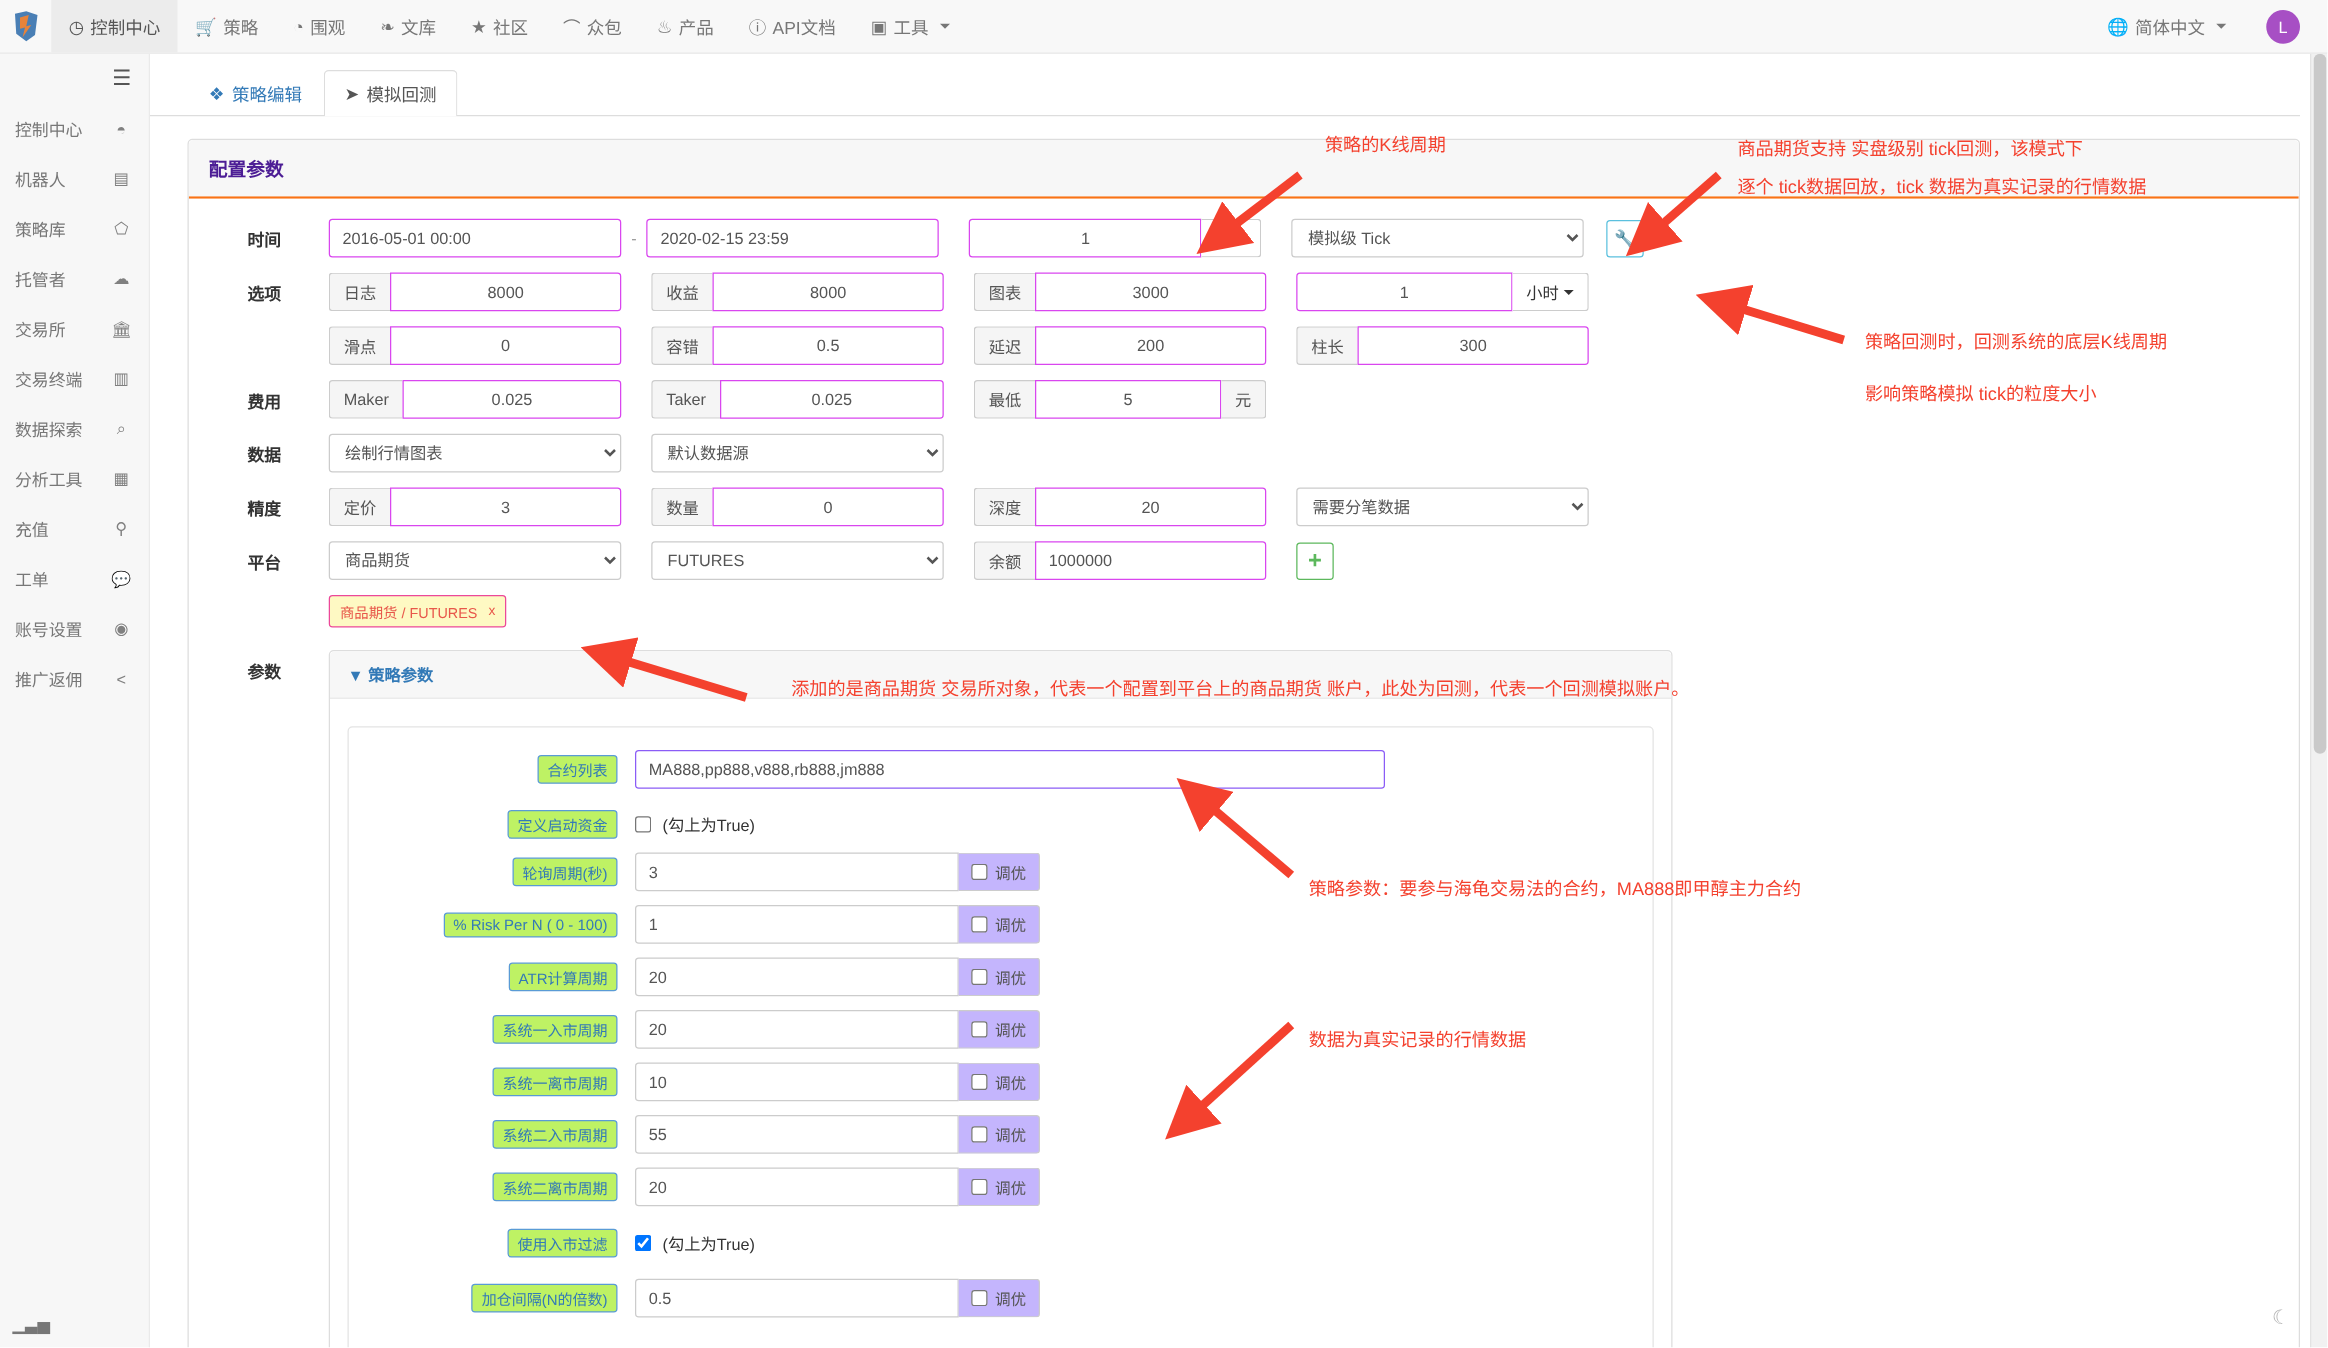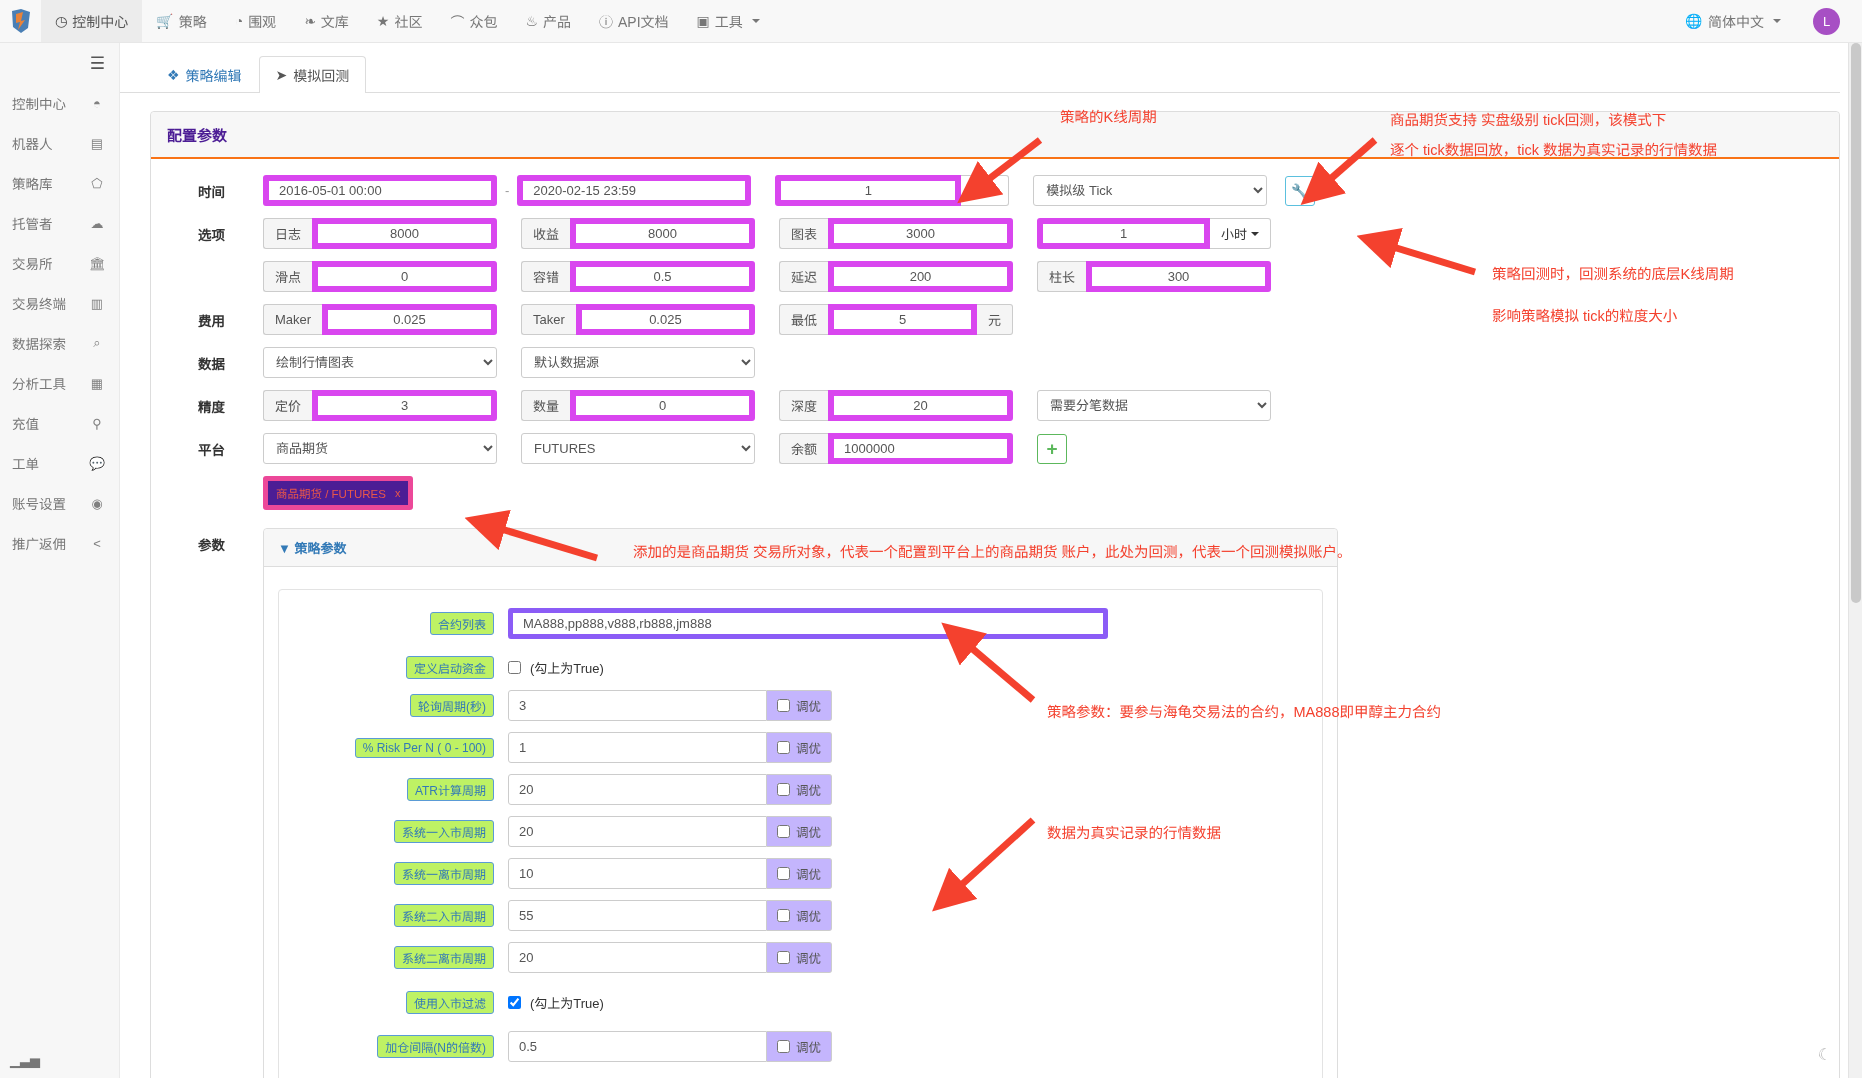--- a/index.html
+++ b/index.html
@@ -86,21 +86,21 @@
   .fcells{ display:flex; align-items:center; }
   .cell{ width:234px; margin-right:24px; }
   .ig{ display:flex; height:31px; }
   .ig .addon{
     background:#f5f5f5; border:1px solid #ccc; border-right:none;
     border-radius:3px 0 0 3px; padding:0 11px; display:flex; align-items:center;
     font-size:13px; color:#555; white-space:nowrap;
   }
   .ig .addon.right{ border:1px solid #ccc; border-left:none; border-radius:0 3px 3px 0;}
   .ig input{
-    flex:1; min-width:0; border:6px solid #d946ef; padding:0 10px; font-size:13px;
+    flex:1; min-width:0; border:1px solid #d946ef; padding:0 10px; font-size:13px;
     color:#555; outline:none; font-family:inherit; background:#fff;
   }
   .ig input.only{ border-radius:3px; }
   .ig input.l{ border-radius:3px 0 0 3px; }
   .ig input.r{ border-radius:0 3px 3px 0; }
   .ig input.mid{ border-radius:0; }
   .ig input.ctr{ text-align:center; }
   .ig .addon.btn{
     background:#fff; border:1px solid #ccc; border-left:none; border-radius:0 3px 3px 0;
     cursor:pointer; color:#333;
@@ -114,21 +114,21 @@
 
   .icon-btn{
     width:30px;height:30px;border-radius:3px;display:flex;align-items:center;
     justify-content:center;background:#fff;cursor:pointer;font-size:14px;
   }
   .icon-btn.blue{ border:1px solid #5bc0de; color:#5bc0de;}
   .icon-btn.green{ border:1px solid #5cb85c; color:#5cb85c; font-size:19px; font-weight:bold;}
 
   .tag{
     display:inline-flex; align-items:center; gap:9px;
-    border:5px solid #ec4899; color:#e8574a; background:#4c1d95;
+    border:1px solid #ec4899; color:#e8574a; background:#fef9c3;
     font-size:11.5px; padding:4px 8px; border-radius:3px;
   }
   .tag .x{ cursor:pointer; font-size:11px; }
 
   
   .params-box{ border:1px solid #ddd; border-radius:4px; margin-top:2px;}
   .params-head{
     background:#f7f7f7; border-bottom:1px solid #ddd; padding:9px 14px;
     color:#337ab7; font-size:13px; cursor:pointer; border-radius:4px 4px 0 0;font-weight:bold;
   }
@@ -148,21 +148,21 @@
     flex:1; min-width:0; border:1px solid #ccc; border-radius:3px 0 0 3px;
     padding:0 10px; font-size:13px; color:#555; outline:none; font-family:inherit;
   }
   .pfield .tune{
     border:1px solid #ccc; border-left:none; background:#c4b5fd;
     border-radius:0 3px 3px 0; display:flex; align-items:center; gap:6px;
     padding:0 10px; font-size:12.5px; color:#555; cursor:pointer; white-space:nowrap;
   }
   .pfield .tune input{ margin:0; }
   .wide-input{ width:600px; }
-  .wide-input input{ width:100%; height:31px; border:5px solid #8b5cf6; border-radius:3px;
+  .wide-input input{ width:100%; height:31px; border:1px solid #8b5cf6; border-radius:3px;
     padding:0 10px; font-size:13px; color:#555; outline:none; font-family:inherit;}
   .chk-line{ display:flex; align-items:center; gap:9px; font-size:13px; color:#333;}
   .chk-line input{ margin:0; }
 
   
   .ann{
     position:absolute; color:#f4412e; font-size:14.5px; line-height:25px;
     white-space:nowrap; pointer-events:none; z-index:20;
   }
   .arrow{ position:absolute; pointer-events:none; z-index:20; }

